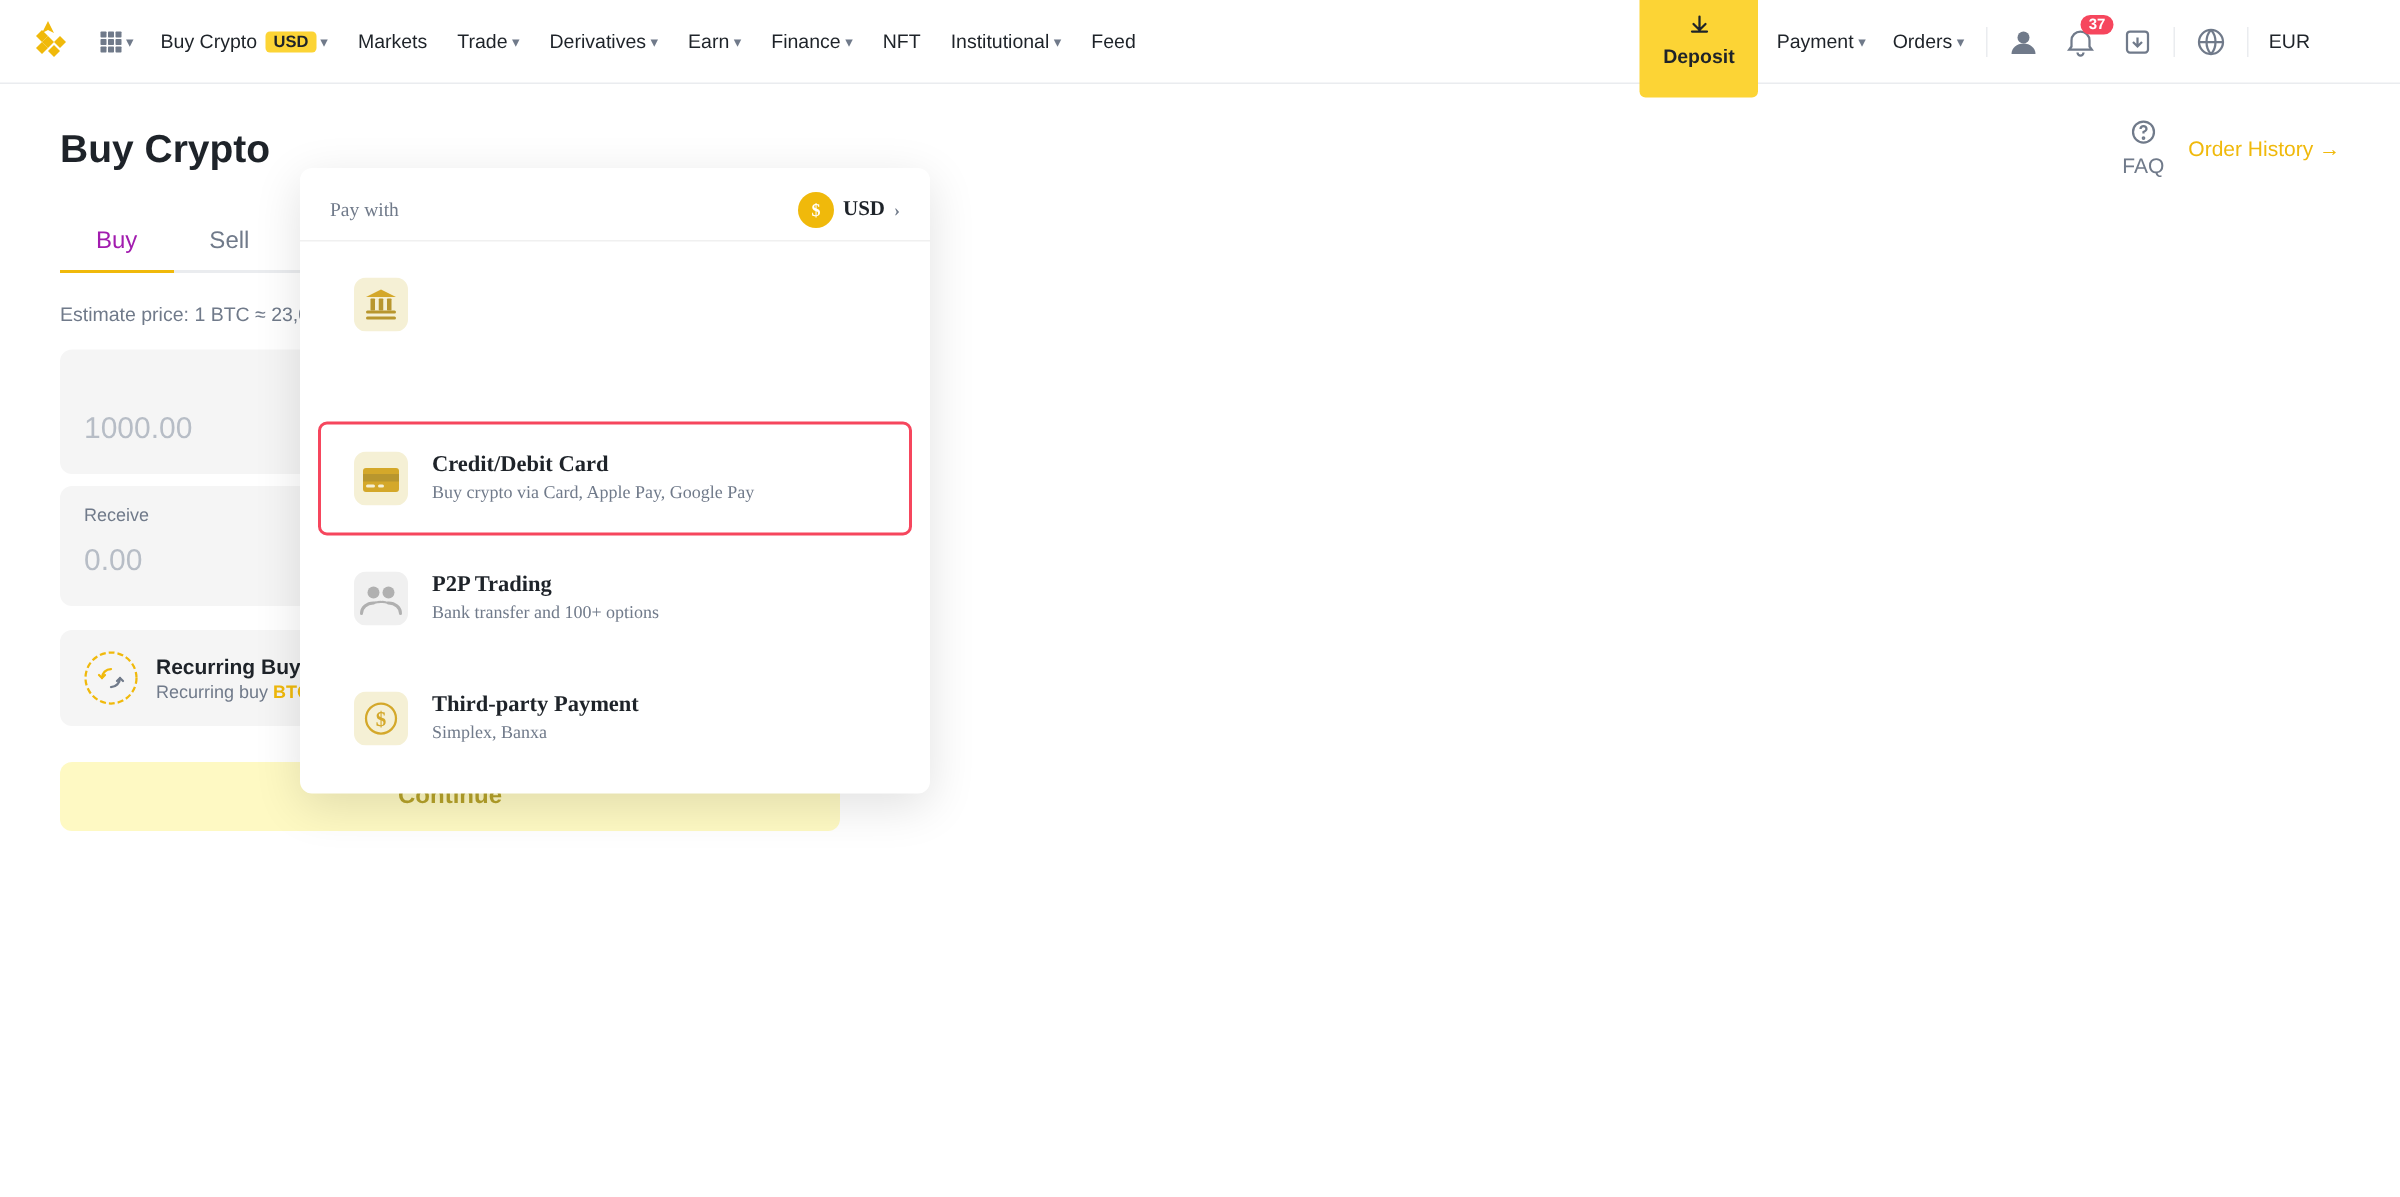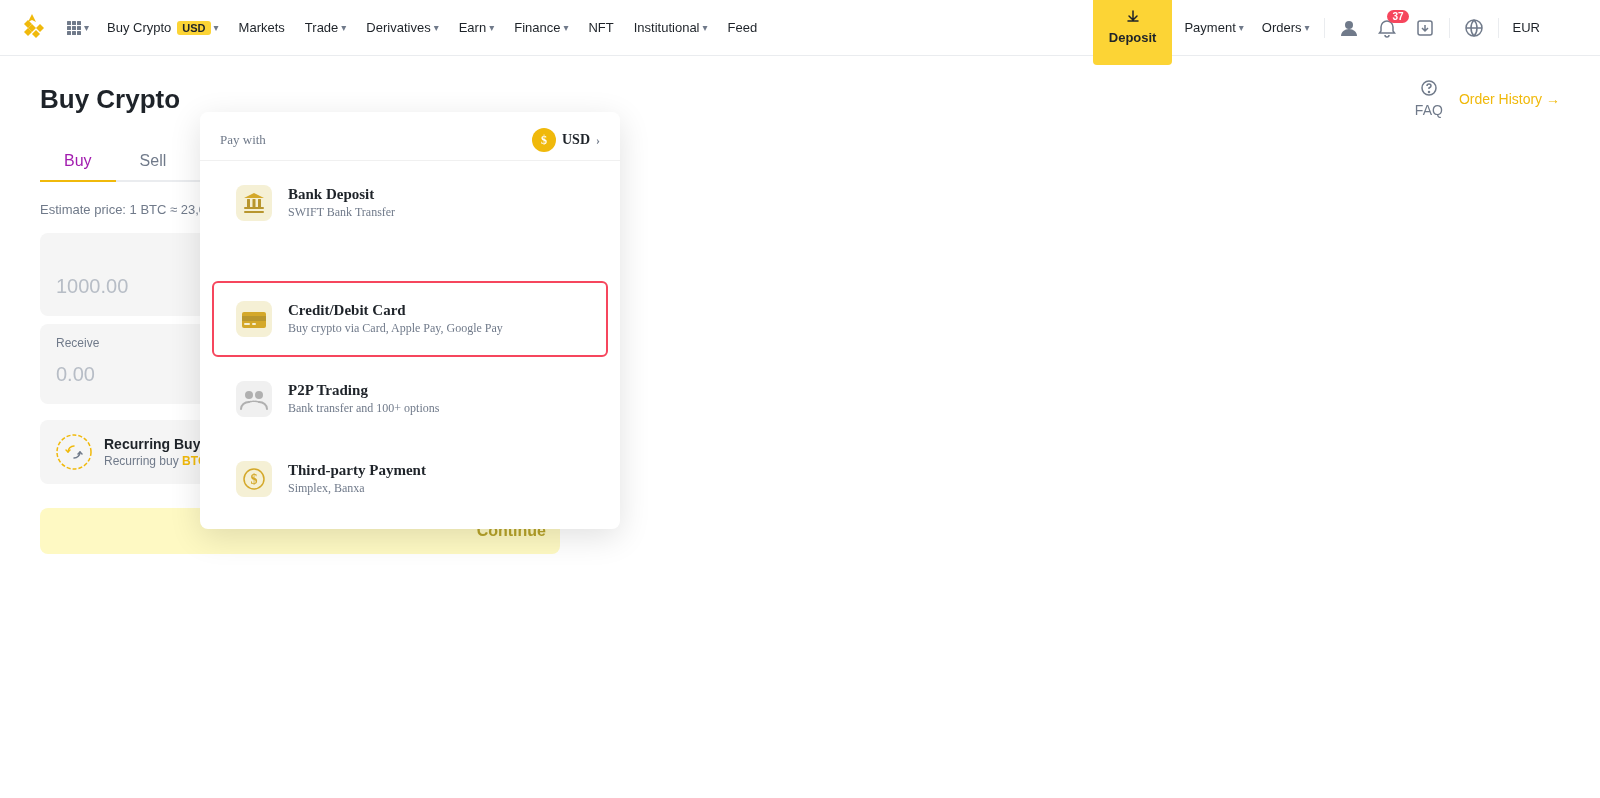--- a/index.html
+++ b/index.html
@@ -77,21 +77,21 @@
     .recurring-left { display: flex; align-items: center; gap: 12px; }
     .recurring-title { font-size: 14px; font-weight: 600; color: #1e2329; }
     .recurring-desc { font-size: 12px; color: #707a8a; margin-top: 2px; }
     .recurring-desc .btc-text { color: #f0b90b; font-weight: 600; }
     .recurring-desc .years-text { color: #f0b90b; font-weight: 600; }
     .recurring-desc .roi-text { color: #f0b90b; font-weight: 600; }
 
     .continue-btn {
       width: 100%; padding: 14px; background: #fef9c3; color: #b7a32a;
       border: none; border-radius: 8px; font-size: 16px; font-weight: 600;
-      cursor: not-allowed; margin-top: 8px; text-align: right;
+      cursor: not-allowed; margin-top: 8px;
     }
 
     
     .dropdown-overlay {
       position: absolute; top: 56px; left: 200px;
       width: 420px; background: #fff;
       box-shadow: 0 8px 32px rgba(0,0,0,0.12);
       border-radius: 8px; z-index: 200; overflow: hidden; font-family: Liberation Serif, serif;
     }
     .dropdown-header {
@@ -331,24 +331,20 @@
         <svg width="36" height="36" viewBox="0 0 36 36">
           <rect width="36" height="36" rx="8" fill="#f5f0d5"></rect>
           <rect x="8" y="22" width="20" height="2" rx="1" fill="#b8962e"></rect>
           <rect x="8" y="26" width="20" height="2" rx="1" fill="#b8962e"></rect>
           <rect x="11" y="14" width="3" height="8" rx="0.5" fill="#b8962e"></rect>
           <rect x="16.5" y="14" width="3" height="8" rx="0.5" fill="#b8962e"></rect>
           <rect x="22" y="14" width="3" height="8" rx="0.5" fill="#b8962e"></rect>
           <polygon points="18,8 28,13 8,13" fill="#d4a82a"></polygon>
         </svg>
       </div>
-      <div class="dropdown-item-text">
-        <div class="dropdown-item-title">Bank Deposit</div>
-        <div class="dropdown-item-desc">SWIFT Bank Transfer</div>
-      </div>
     </div>
 
     <div class="dropdown-item selected">
       <div class="dropdown-item-icon">
         <svg width="36" height="36" viewBox="0 0 36 36">
           <rect width="36" height="36" rx="8" fill="#f5f0d5"></rect>
           <rect x="6" y="11" width="24" height="16" rx="2" fill="#d4a82a"></rect>
           <rect x="6" y="15" width="24" height="5" fill="#b8962e"></rect>
           <rect x="8" y="22" width="6" height="2" rx="1" fill="#f5f0d5"></rect>
           <rect x="16" y="22" width="4" height="2" rx="1" fill="#f5f0d5"></rect>

